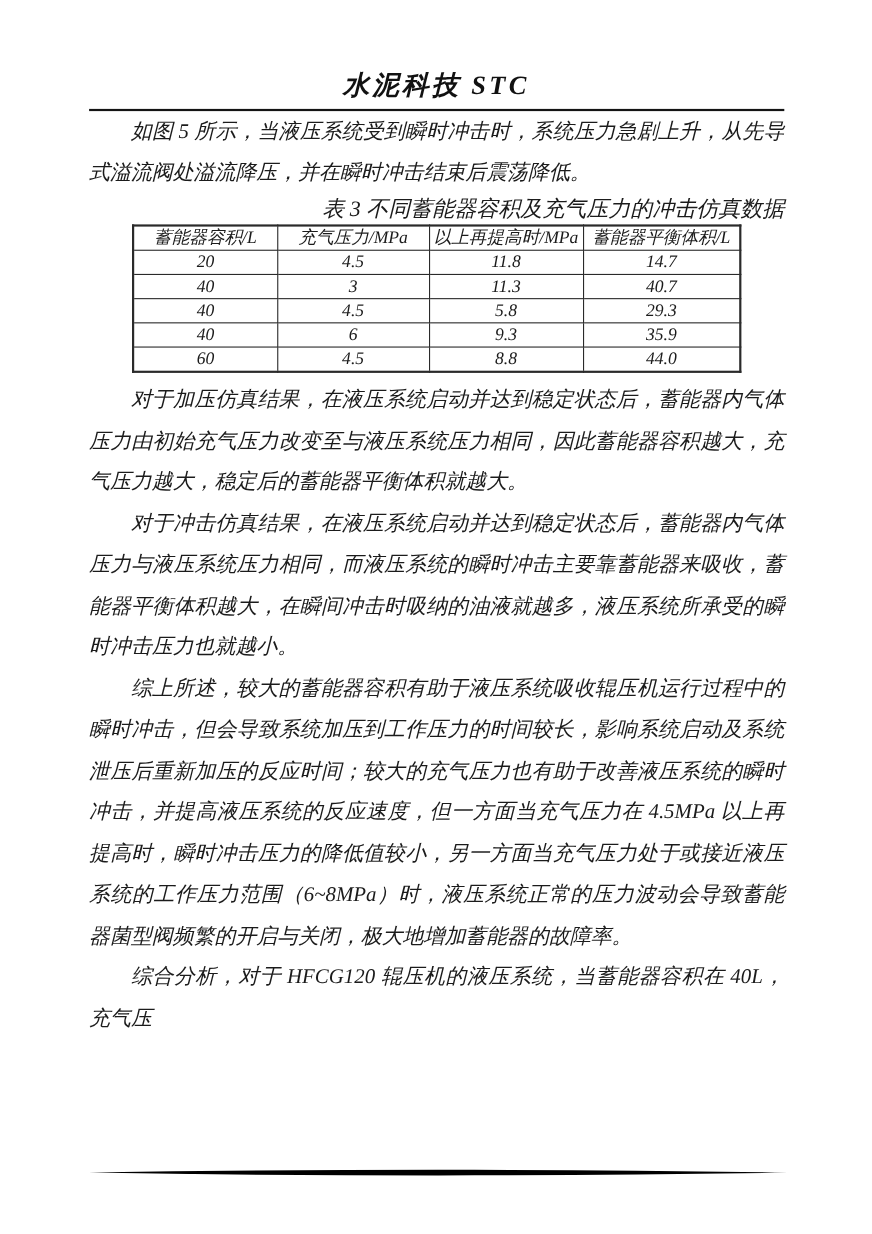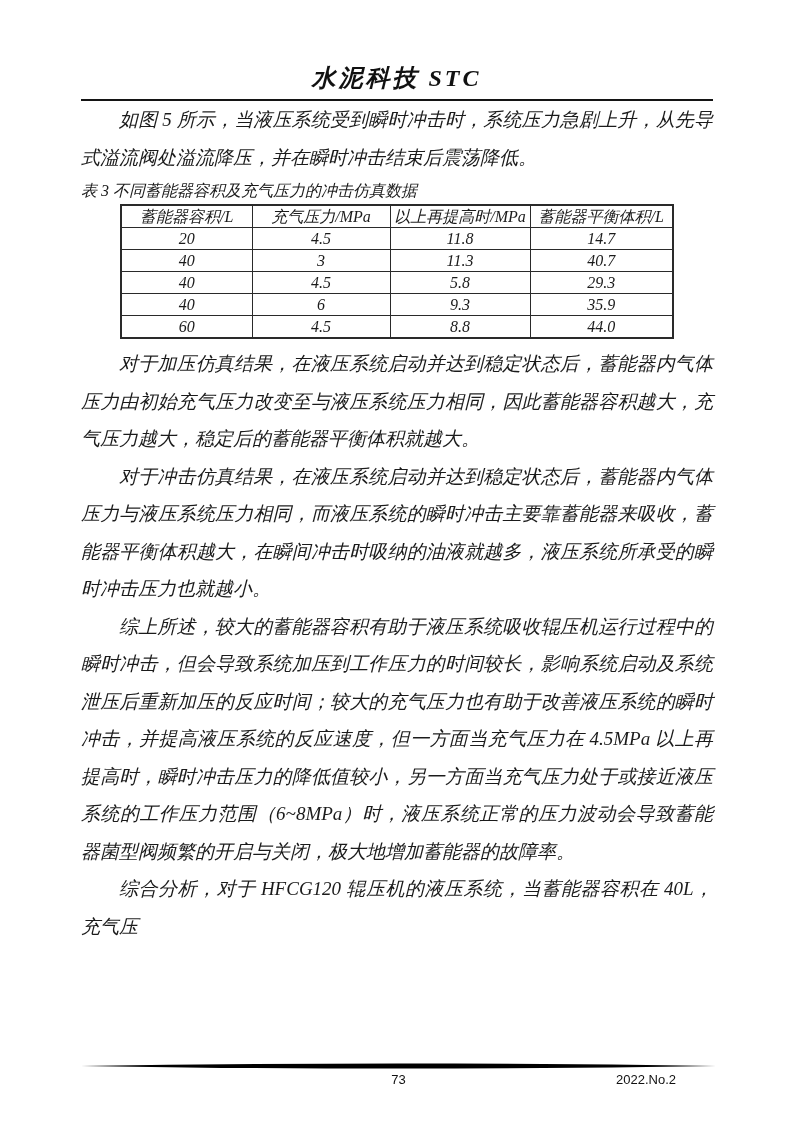--- a/index.html
+++ b/index.html
@@ -43,22 +43,22 @@
     color: #1b1b1b;
     font-style: italic;
   }
   .content p {
     margin: 0;
     padding: 0;
     text-indent: 2em;
   }
   
   .table-caption {
-    text-align: left;
-    font-size: 16px;
+    text-align: right;
+    font-size: 20px;
     line-height: 23px;
     margin-top: 3px;
     text-indent: 0;
   }
   table.sim-table {
     border-collapse: collapse;
     margin: 2px auto 6px auto;
     table-layout: fixed;
     width: 552px;
     border: 2px solid #2a2a2a;
@@ -181,19 +181,15 @@
     <p>对于加压仿真结果，在液压系统启动并达到稳定状态后，蓄能器内气体压力由初始充气压力改变至与液压系统压力相同，因此蓄能器容积越大，充气压力越大，稳定后的蓄能器平衡体积就越大。</p>
     <p>对于冲击仿真结果，在液压系统启动并达到稳定状态后，蓄能器内气体压力与液压系统压力相同，而液压系统的瞬时冲击主要靠蓄能器来吸收，蓄能器平衡体积越大，在瞬间冲击时吸纳的油液就越多，液压系统所承受的瞬时冲击压力也就越小。</p>
     <p>综上所述，较大的蓄能器容积有助于液压系统吸收辊压机运行过程中的瞬时冲击，但会导致系统加压到工作压力的时间较长，影响系统启动及系统泄压后重新加压的反应时间；较大的充气压力也有助于改善液压系统的瞬时冲击，并提高液压系统的反应速度，但一方面当充气压力在 4.5MPa 以上再提高时，瞬时冲击压力的降低值较小，另一方面当充气压力处于或接近液压系统的工作压力范围（6~8MPa）时，液压系统正常的压力波动会导致蓄能器菌型阀频繁的开启与关闭，极大地增加蓄能器的故障率。</p>
     <p>综合分析，对于 HFCG120 辊压机的液压系统，当蓄能器容积在 40L，充气压</p>
   </div>
 
   <div class="footer">
     <svg class="footer-rule-svg" viewBox="0 0 662 8" preserveAspectRatio="none">
       <path d="M0,4 C220,0.6 442,0.6 662,4 C442,7.4 220,7.4 0,4 Z" fill="#000000"></path>
     </svg>
-    <div class="footer-row">
-      <span class="page-number">73</span>
-      <span class="issue-number">2022.No.2</span>
-    </div>
   </div>
 
 </div>
 
 </body></html>

